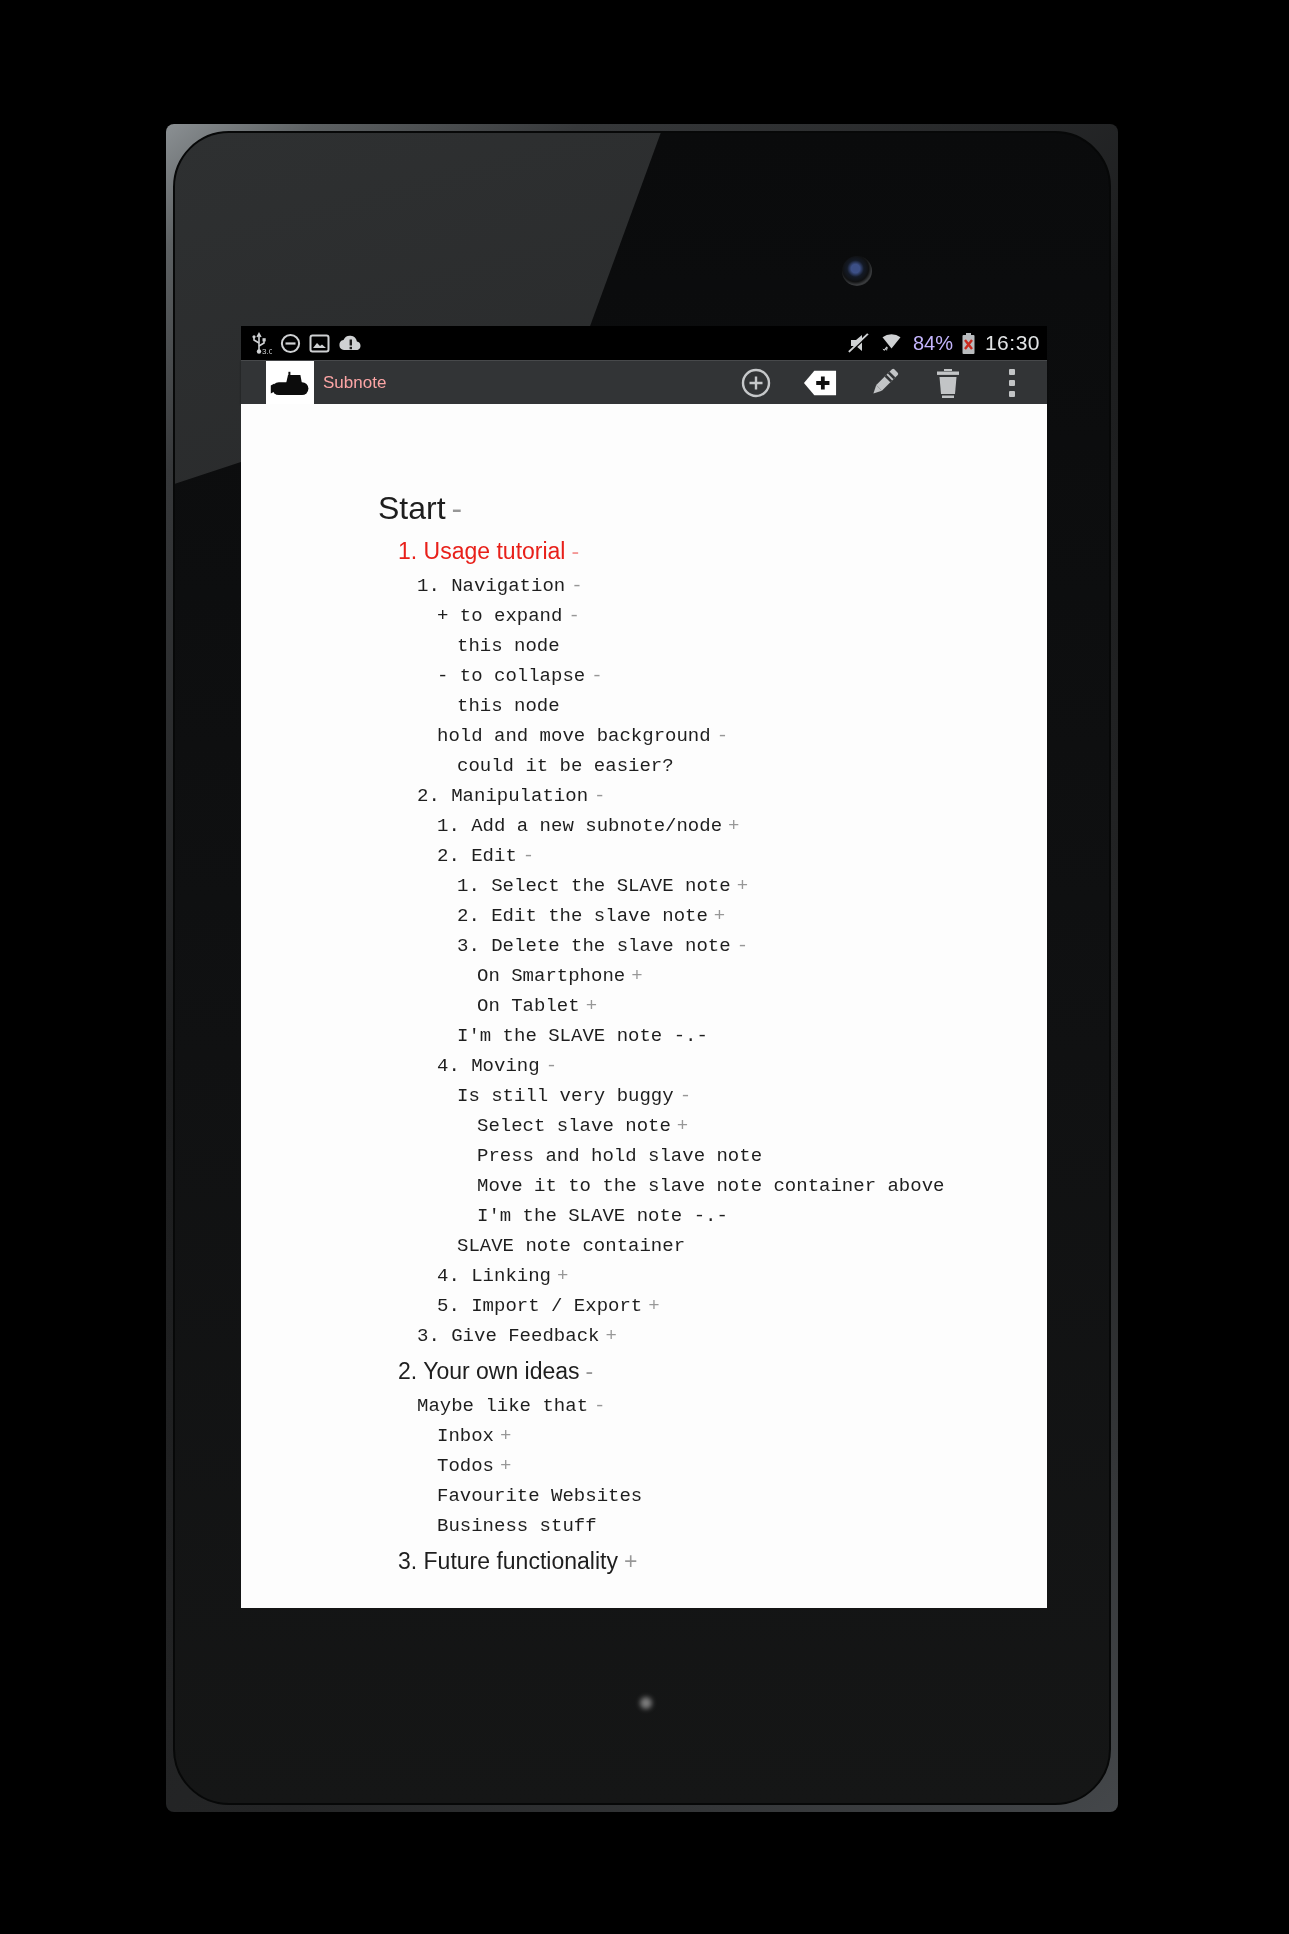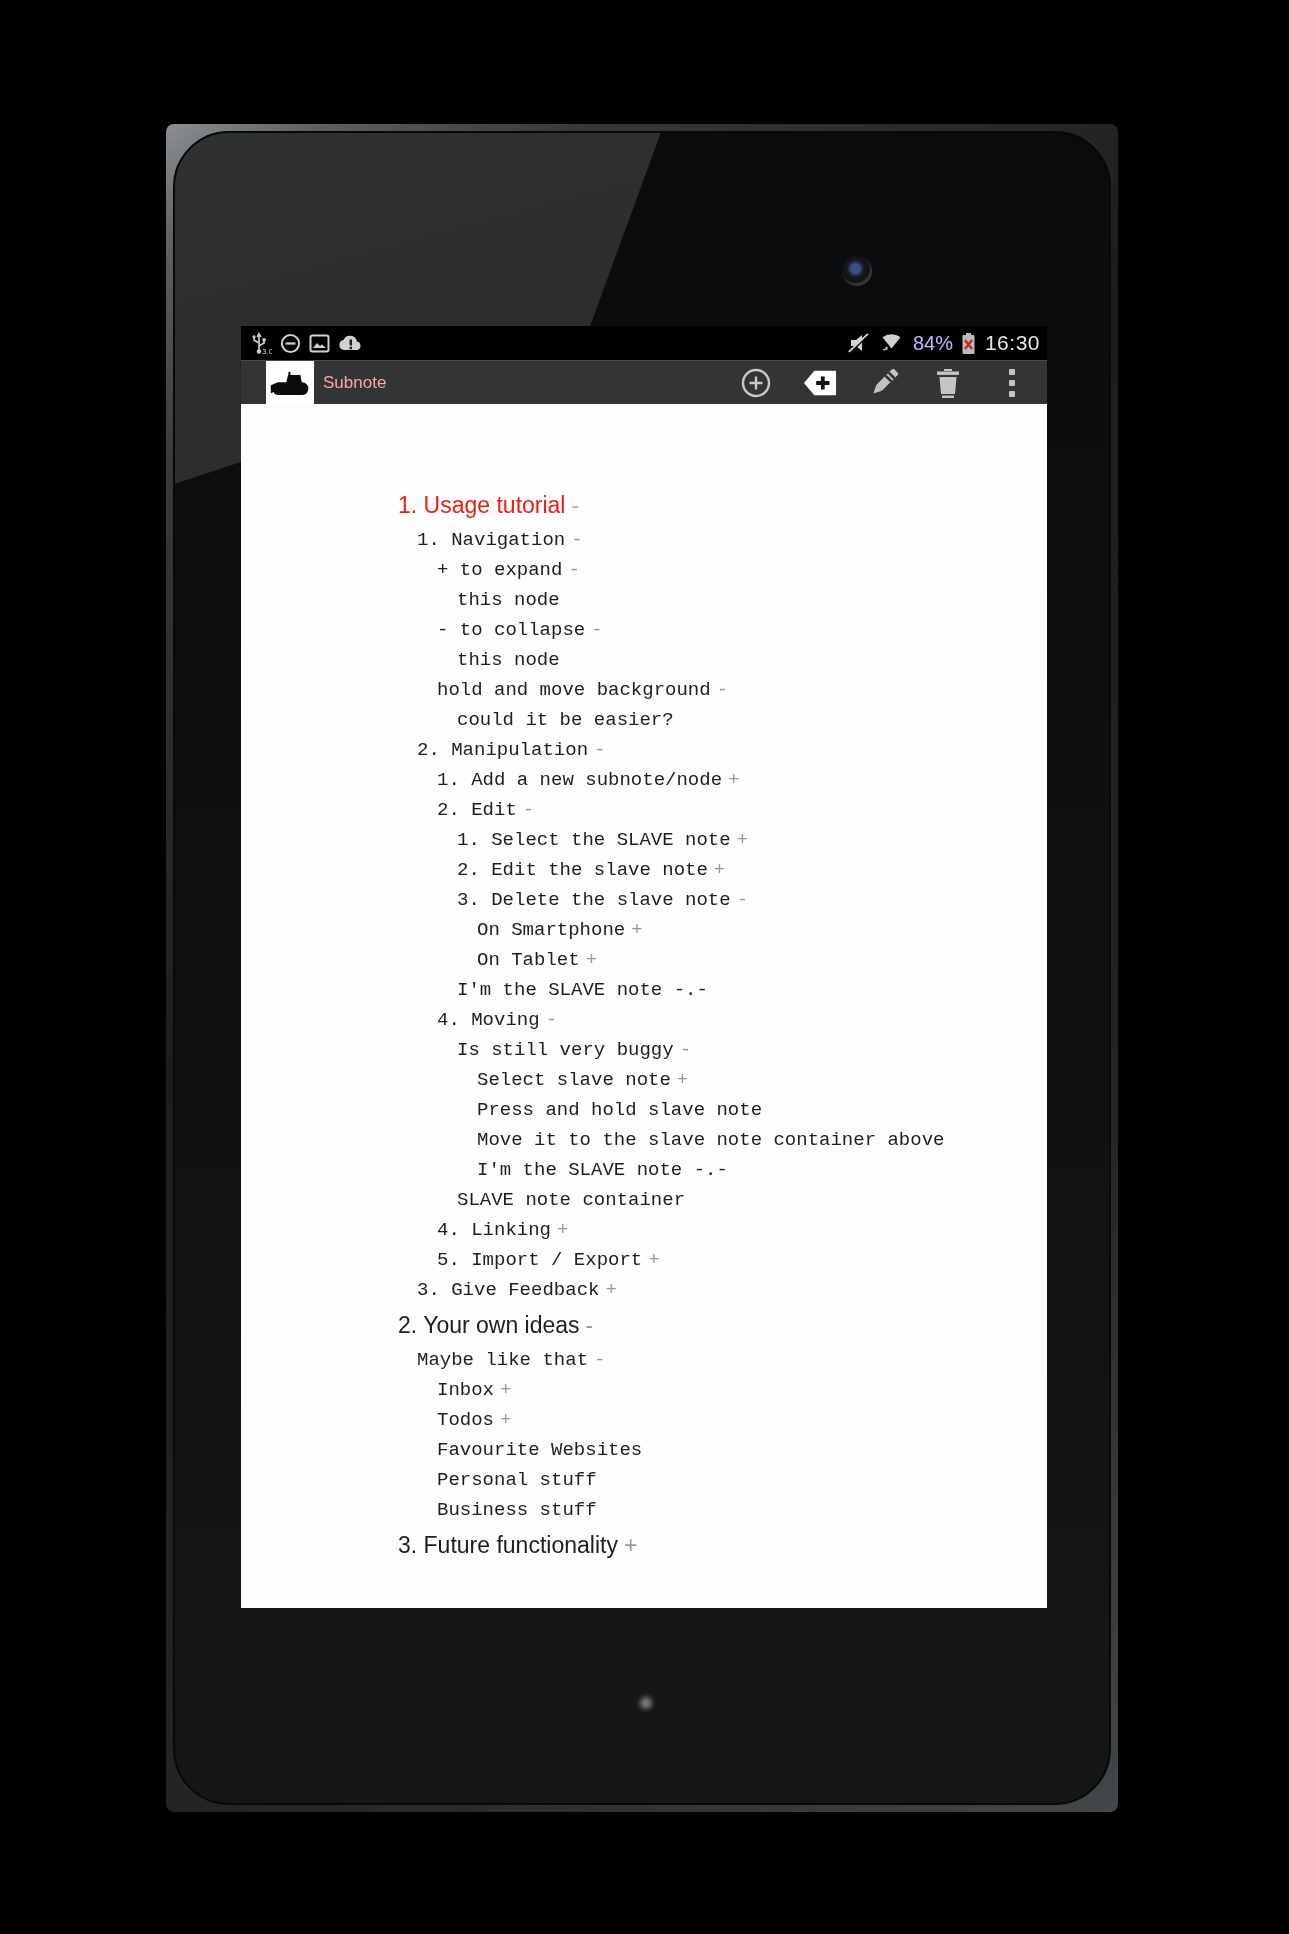--- a/index.html
+++ b/index.html
@@ -173,20 +173,21 @@
             <svg width="8" height="30" viewBox="0 0 8 30">
               <rect x="1" y="1" width="6" height="6" rx="1" fill="#c2c4c6"></rect>
               <rect x="1" y="12" width="6" height="6" rx="1" fill="#c2c4c6"></rect>
               <rect x="1" y="23" width="6" height="6" rx="1" fill="#c2c4c6"></rect>
             </svg>
           </div>
         </div>
       </div>
 
       <div class="content">
+          <div class="row h0 lv0"><span>Start</span><span class="sfx">-</span></div>
           <div class="row h1 lv1 red"><span>1. Usage tutorial</span><span class="sfx">-</span></div>
           <div class="row n lv2"><span>1. Navigation</span><span class="sfx">-</span></div>
           <div class="row n lv3"><span>+ to expand</span><span class="sfx">-</span></div>
           <div class="row n lv4"><span>this node</span></div>
           <div class="row n lv3"><span>- to collapse</span><span class="sfx">-</span></div>
           <div class="row n lv4"><span>this node</span></div>
           <div class="row n lv3"><span>hold and move background</span><span class="sfx">-</span></div>
           <div class="row n lv4"><span>could it be easier?</span></div>
           <div class="row n lv2"><span>2. Manipulation</span><span class="sfx">-</span></div>
           <div class="row n lv3"><span>1. Add a new subnote/node</span><span class="sfx">+</span></div>
@@ -205,20 +206,19 @@
           <div class="row n lv5"><span>I'm the SLAVE note -.-</span></div>
           <div class="row n lv4"><span>SLAVE note container</span></div>
           <div class="row n lv3"><span>4. Linking</span><span class="sfx">+</span></div>
           <div class="row n lv3"><span>5. Import / Export</span><span class="sfx">+</span></div>
           <div class="row n lv2"><span>3. Give Feedback</span><span class="sfx">+</span></div>
           <div class="row h1 lv1"><span>2. Your own ideas</span><span class="sfx">-</span></div>
           <div class="row n lv2"><span>Maybe like that</span><span class="sfx">-</span></div>
           <div class="row n lv3"><span>Inbox</span><span class="sfx">+</span></div>
           <div class="row n lv3"><span>Todos</span><span class="sfx">+</span></div>
           <div class="row n lv3"><span>Favourite Websites</span></div>
-          <div class="row n lv3"><span>Personal stuff</span></div>
           <div class="row n lv3"><span>Business stuff</span></div>
           <div class="row h1 lv1"><span>3. Future functionality</span><span class="sfx">+</span></div>
         </div>
 
     </div>
   </div>
 </div>
 
 </body></html>

